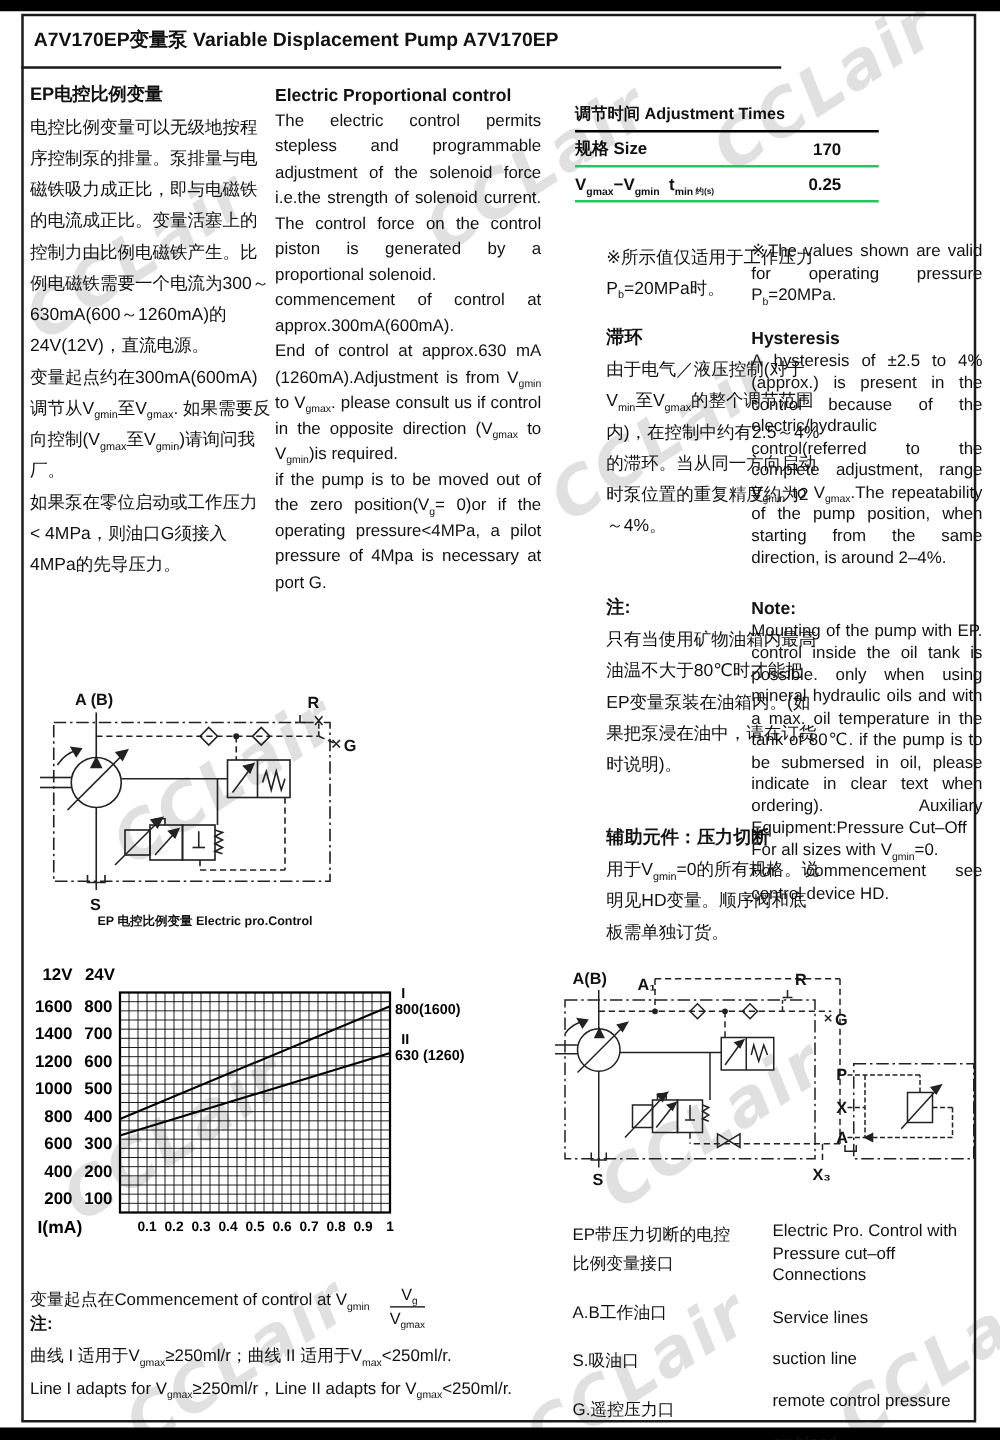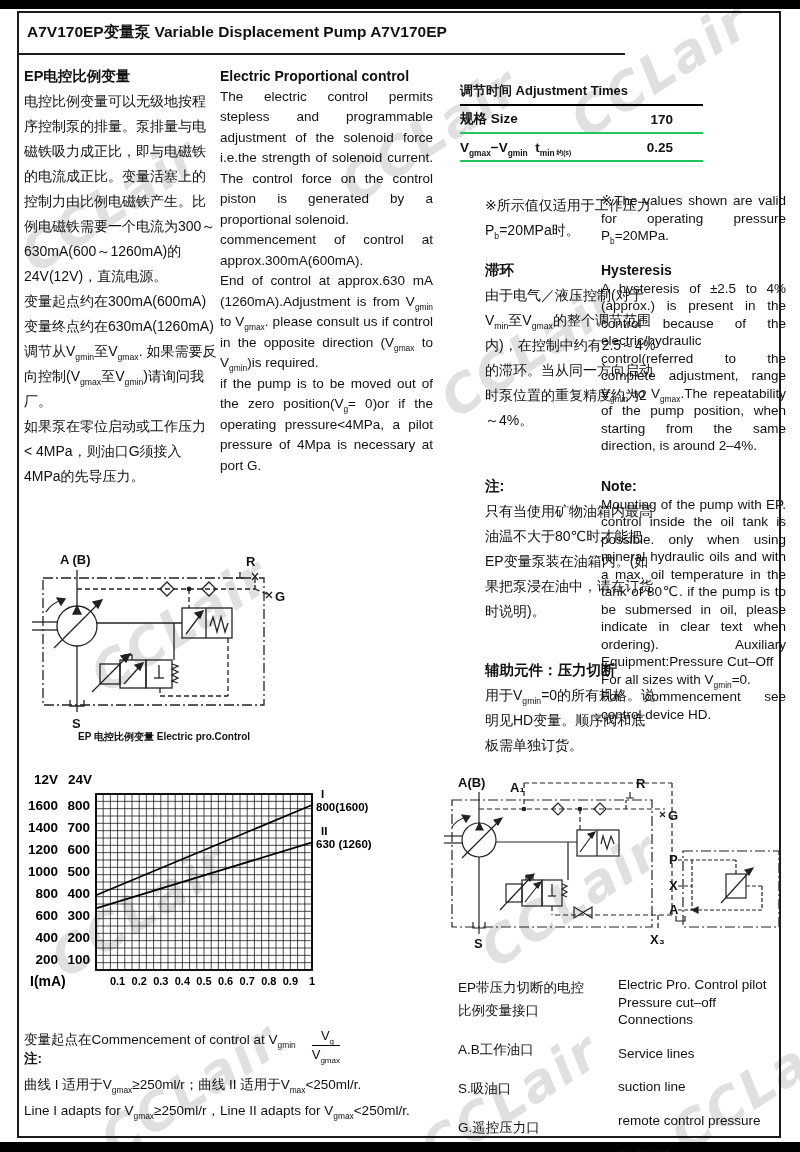--- a/index.html
+++ b/index.html
@@ -71,21 +71,20 @@
 
 <div class="bar-top"></div>
 <div class="bar-bottom"></div>
 <div class="frame"></div>
 <div class="header">A7V170EP变量泵 Variable Displacement Pump A7V170EP</div>
 
 <div class="blk col-cn" style="left:24px;top:64px">
   <p class="h-cn">EP电控比例变量</p>
   <p>电控比例变量可以无级地按程序控制泵的排量。泵排量与电磁铁吸力成正比，即与电磁铁的电流成正比。变量活塞上的控制力由比例电磁铁产生。比例电磁铁需要一个电流为300～630mA(600～1260mA)的24V(12V)，直流电源。</p>
   <p>变量起点约在300mA(600mA)</p>
-  <p>变量终点约在630mA(1260mA)</p>
   <p>调节从V<sub>gmin</sub>至V<sub>gmax</sub>. 如果需要反向控制(V<sub>gmax</sub>至V<sub>gmin</sub>)请询问我厂。</p>
   <p>如果泵在零位启动或工作压力 &lt; 4MPa，则油口G须接入4MPa的先导压力。</p>
 </div>
 
 <div class="blk col-en" style="left:220px;top:66px">
   <p class="h-en">Electric Proportional control</p>
   <p>The electric control permits stepless and programmable adjustment of the solenoid force i.e.the strength of solenoid current. The control force on the control piston is generated by a proportional solenoid.</p>
   <p>commencement of control at approx.300mA(600mA).</p>
   <p>End of control at approx.630 mA (1260mA).Adjustment is from V<sub>gmin</sub> to V<sub>gmax</sub>. please consult us if control in the opposite direction (V<sub>gmax</sub> to V<sub>gmin</sub>)is required.</p>
   <p>if the pump is to be moved out of the zero position(V<sub>g</sub>= 0)or if the operating pressure&lt;4MPa, a pilot pressure of 4Mpa is necessary at port G.</p>
@@ -386,19 +385,19 @@
 
 <div class="blk cap-cn">
   <div>EP带压力切断的电控比例变量接口</div>
   <div>A.B工作油口</div>
   <div>S.吸油口</div>
   <div>G.遥控压力口</div>
   <div>R.排气口</div>
   <div>A₁，X₃，遥控阀油口</div>
 </div>
 <div class="blk cap-en">
-  <div>Electric Pro. Control pilot Pressure cut–off Connections</div>
+  <div>Electric Pro. Control with Pressure cut–off Connections</div>
   <div>Service lines</div>
   <div>suction line</div>
   <div>remote control pressure</div>
   <div>air bleed</div>
   <div>ports for remote control valve</div>
 </div>
 
 </body></html>

